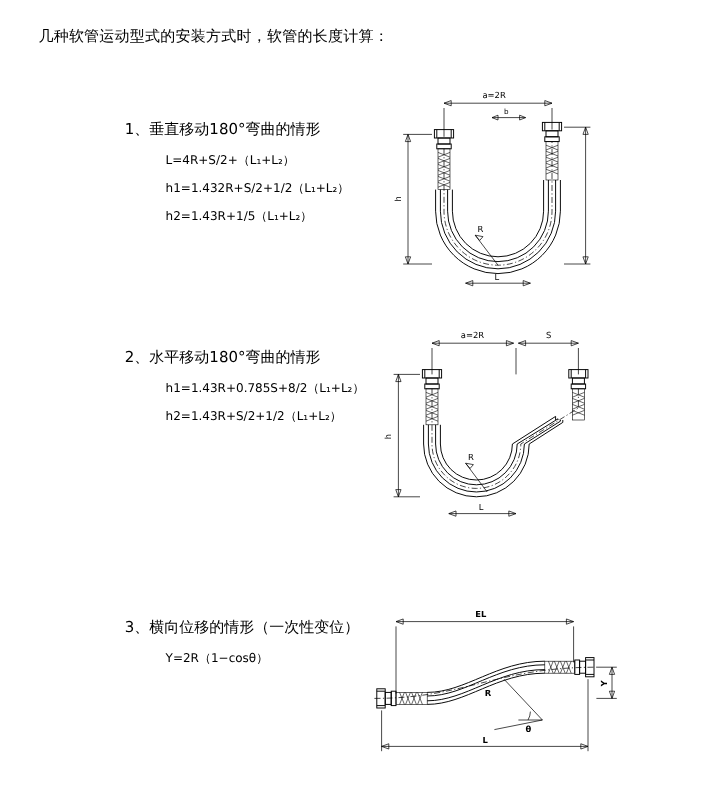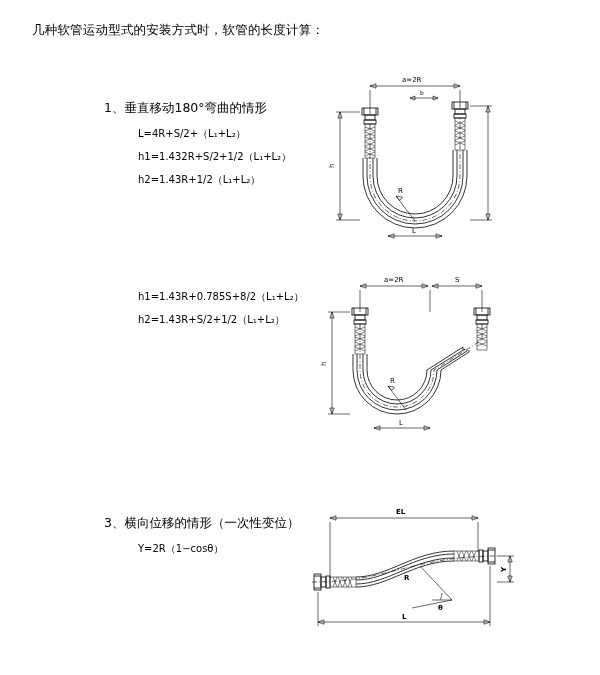--- a/index.html
+++ b/index.html
@@ -77,21 +77,21 @@
 
 <div class="page">
 
   <div class="heading">几种软管运动型式的安装方式时，软管的长度计算：</div>
 
   <div class="section sec1">
     <div class="text-col">
       <p class="sec-title">1、垂直移动180°弯曲的情形</p>
       <p class="formula">L=4R+S/2+（L₁+L₂）</p>
       <p class="formula">h1=1.432R+S/2+1/2（L₁+L₂）</p>
-      <p class="formula">h2=1.43R+1/2（L₁+L₂）</p>
+      <p class="formula">h2=1.43R+1/5（L₁+L₂）</p>
     </div>
 
     <div class="fig fig1">
       <svg width="260" height="190" viewBox="0 0 260 190">
 
         <line class="lnt" x1="60" y1="18" x2="150" y2="18"></line>
         <path class="lnt" d="M60 18 l6 -2.2 v4.4 z" fill="#000"></path>
         <path class="lnt" d="M150 18 l-6 -2.2 v4.4 z" fill="#000"></path>
         <text class="lbl" x="92" y="14">a=2R</text>
 
@@ -168,20 +168,21 @@
         <line class="lnt" x1="78" y1="168" x2="132" y2="168"></line>
         <path class="lnt" d="M78 168 l6 -2.2 v4.4 z" fill="#000"></path>
         <path class="lnt" d="M132 168 l-6 -2.2 v4.4 z" fill="#000"></path>
         <text class="lbl" x="102" y="165">L</text>
       </svg>
     </div>
   </div>
 
   <div class="section sec2">
     <div class="text-col">
+      <p class="sec-title">2、水平移动180°弯曲的情形</p>
       <p class="formula">h1=1.43R+0.785S+8/2（L₁+L₂）</p>
       <p class="formula">h2=1.43R+S/2+1/2（L₁+L₂）</p>
     </div>
 
     <div class="fig fig2">
       <svg width="260" height="180" viewBox="0 0 260 180">
 
         <line class="lnt" x1="50" y1="18" x2="118" y2="18"></line>
         <path class="lnt" d="M50 18 l6 -2.2 v4.4 z" fill="#000"></path>
         <path class="lnt" d="M118 18 l-6 -2.2 v4.4 z" fill="#000"></path>

